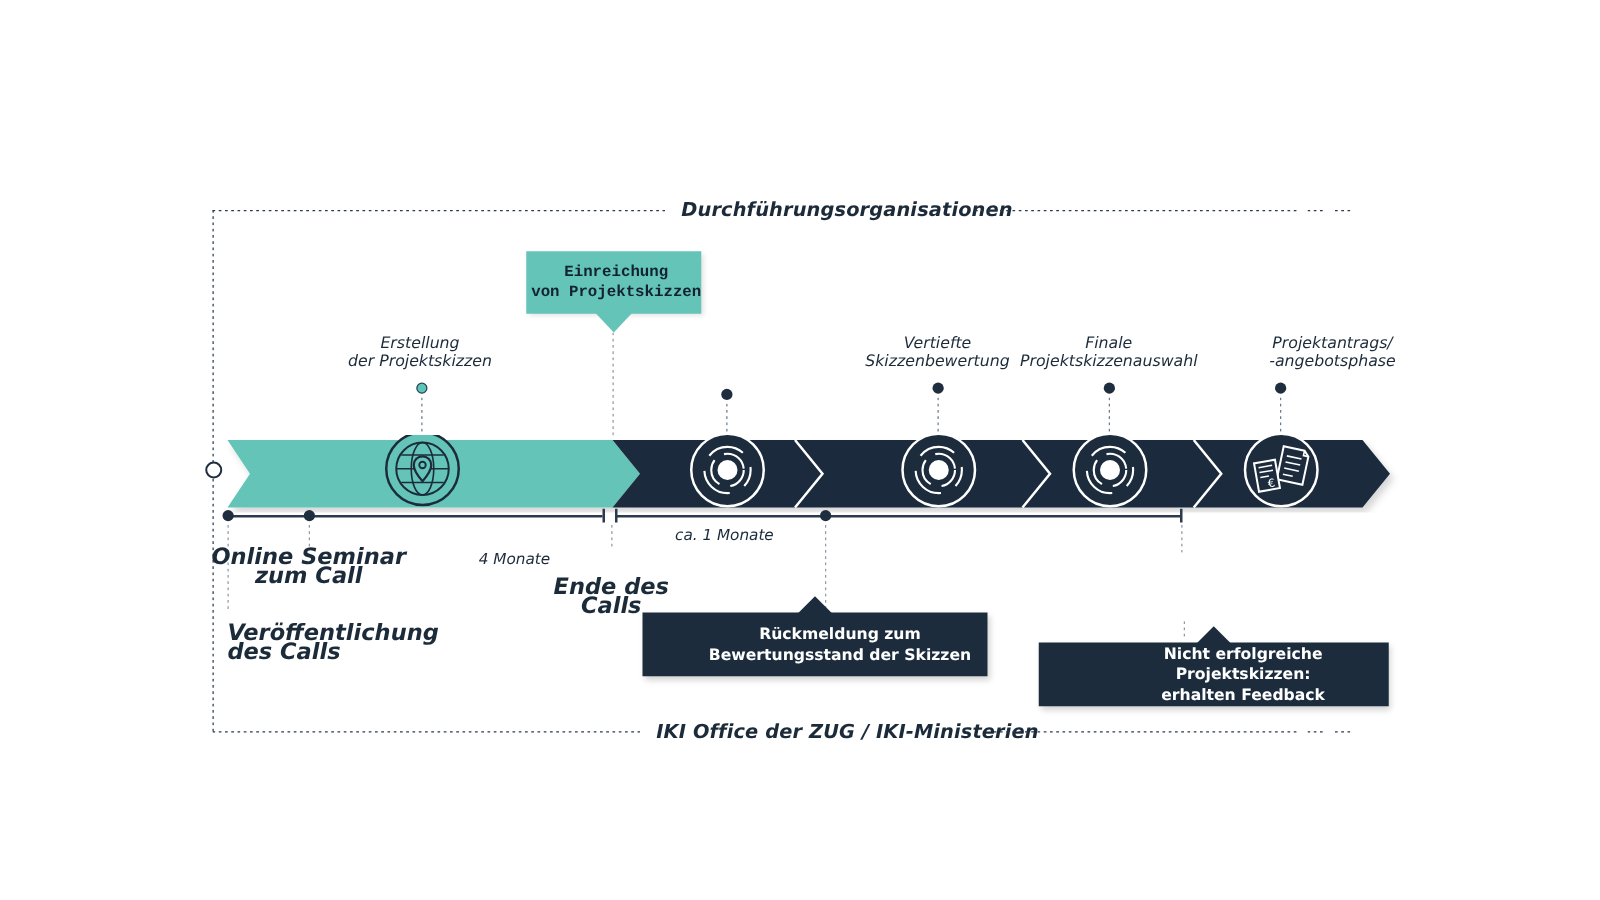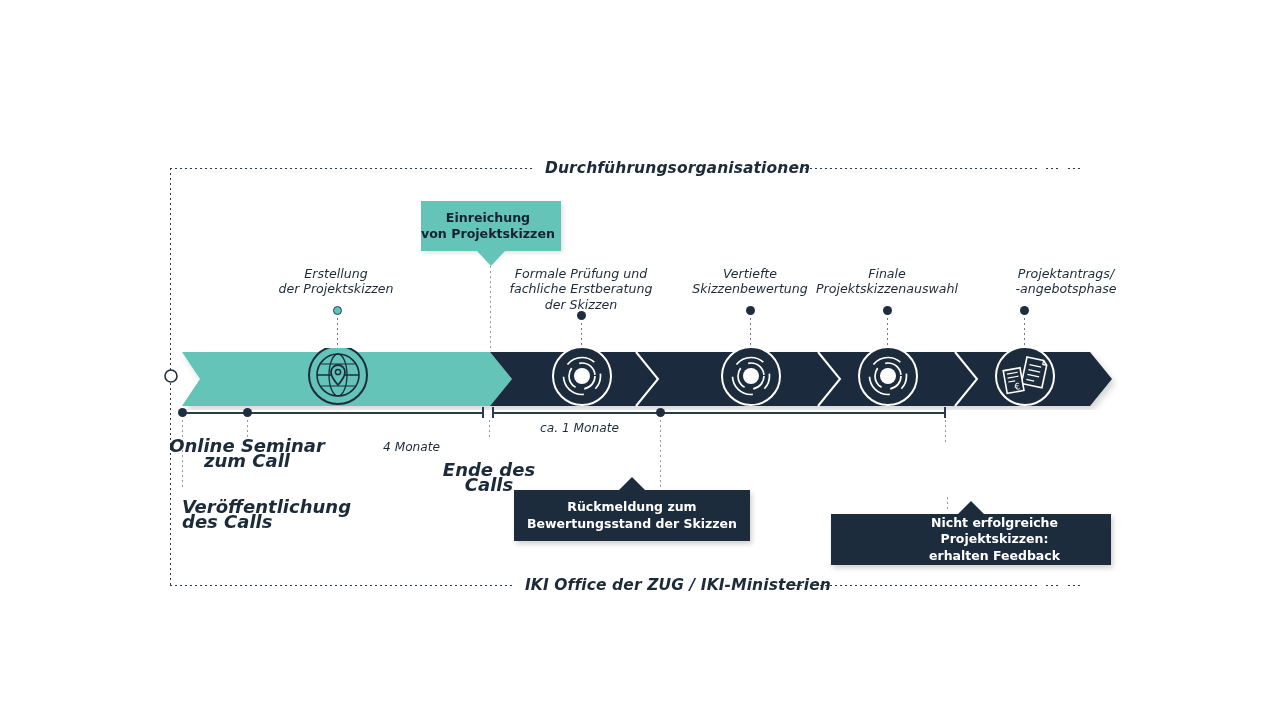--- a/index.html
+++ b/index.html
@@ -32,22 +32,23 @@
   .stage-dot{position:absolute;width:9px;height:9px;border-radius:50%;background:#1f2e3f;}
   .stage-dot.teal{background:#5ec4b6;border:1.6px solid #23415a;width:7px;height:7px;}
   .stage-stem{position:absolute;width:1px;
     background-image:linear-gradient(to bottom,#6b7b8c 0 2px,transparent 2px 5px);
     background-size:1px 5px;}
 
   
   .teal-banner{
     position:absolute;background:#63c4b7;color:#13222f;
     font-weight:bold;font-size:12.6px;line-height:16px;text-align:center;
-    display:flex;align-items:center;justify-content:flex-start;
+    display:flex;align-items:center;justify-content:flex-end;
     box-shadow:2px 2px 4px rgba(0,0,0,.12);
+    font-family:Liberation Mono, monospace;
   }
   .teal-banner .tip{
     position:absolute;left:50%;transform:translateX(-50%);bottom:-15px;
     width:0;height:0;border-left:15px solid transparent;border-right:15px solid transparent;
     border-top:16px solid #63c4b7;
   }
 
   
   #bar-wrap{position:absolute;left:160px;top:348px;width:960px;height:62px;}
 
@@ -103,25 +104,20 @@
   </div>
   <div class="vstem" style="left:490px;top:266px;height:84px;"></div>
 
   <div class="stage-label" style="left:238px;top:266px;width:196px;">
     <div>Erstellung</div>
     <div>der Projektskizzen</div>
   </div>
   <div class="stage-dot teal" style="left:333px;top:306px;"></div>
   <div class="stage-stem" style="left:337px;top:318px;height:30px;"></div>
 
-  <div class="stage-label" style="left:489px;top:266px;width:184px;">
-    <div>Formale Prüfung und</div>
-    <div>fachliche Erstberatung</div>
-    <div>der Skizzen</div>
-  </div>
   <div class="stage-dot" style="left:577px;top:311px;"></div>
   <div class="stage-stem" style="left:581px;top:323px;height:26px;"></div>
 
   <div class="stage-label" style="left:660px;top:266px;width:180px;">
     <div>Vertiefte</div>
     <div>Skizzenbewertung</div>
   </div>
   <div class="stage-dot" style="left:746px;top:306px;"></div>
   <div class="stage-stem" style="left:750px;top:318px;height:31px;"></div>
 
@@ -243,21 +239,21 @@
   </div>
   <div class="blabel" style="left:429px;top:462px;width:120px;">
     <div>Ende des</div>
     <div>Calls</div>
   </div>
   <div class="blabel" style="left:182px;top:499px;width:180px;text-align:left;">
     <div>Veröffentlichung</div>
     <div>des Calls</div>
   </div>
 
-  <div class="dark-box" style="left:514px;top:490px;width:236px;height:51px;">
+  <div class="dark-box" style="left:514px;top:490px;width:236px;height:51px;padding-left:40px;">
     <div class="tip-up"></div>
     <div>
       <div>Rückmeldung zum</div>
       <div>Bewertungsstand der Skizzen</div>
     </div>
   </div>
 
 
   <div class="vstem" style="left:947px;top:497px;height:15px;"></div>
 

